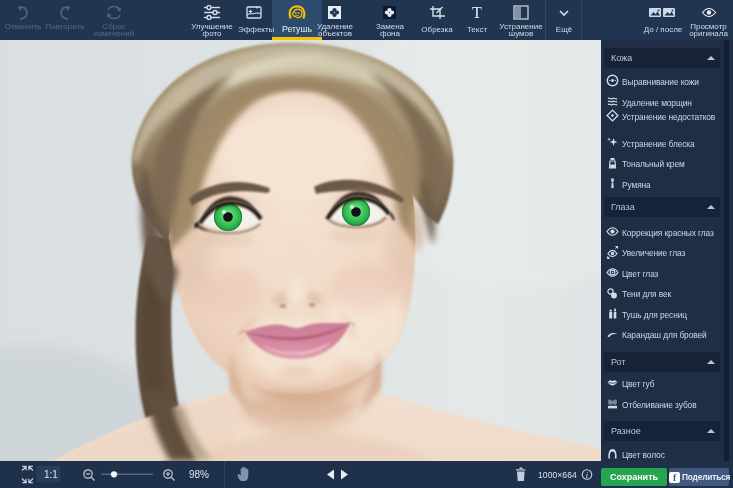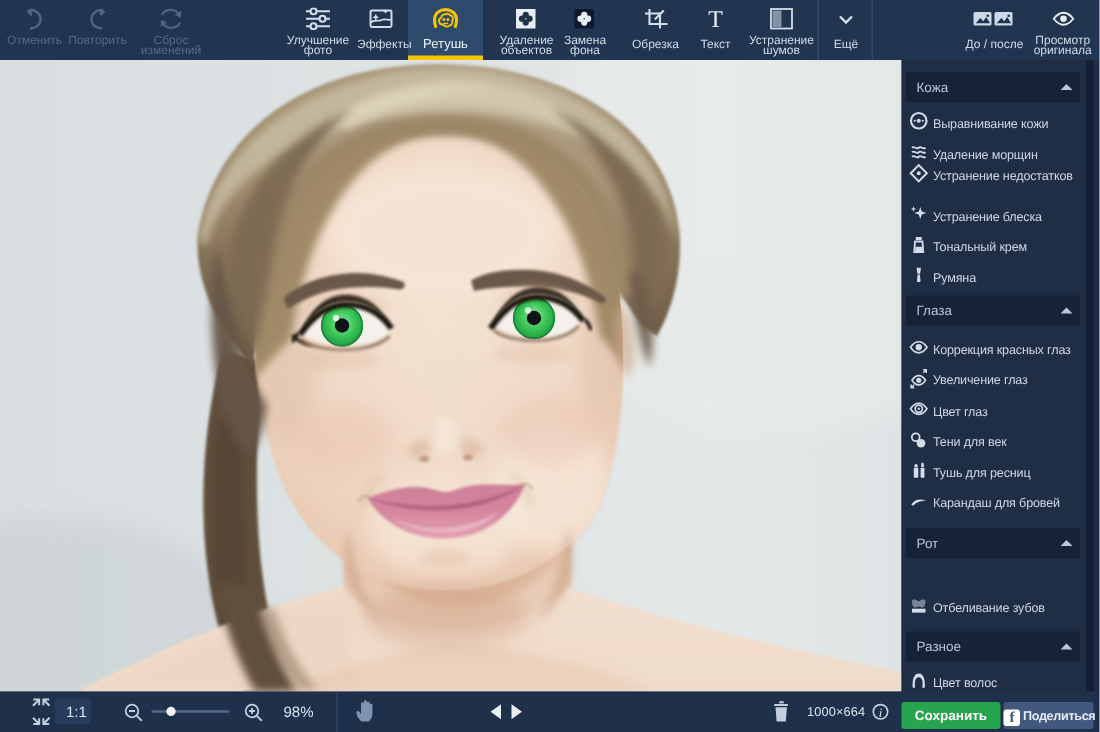--- a/index.html
+++ b/index.html
@@ -253,21 +253,21 @@
               <path d="M18.7 13.5 C17.8 11.5 17.5 9.5 17.7 7.5 C18.1 3.9 21 1.4 25 1.4 C29 1.4 31.9 3.9 32.3 7.5 C32.5 9.5 32.2 11.5 31.3 13.5" stroke-width="2.1"></path>
               <path d="M22.2 6.8 a2.3 2.3 0 0 1 2.9 -2.2 a2.3 2.3 0 0 1 3 0.6 a2.2 2.2 0 0 1 1.4 3.6 a2.5 2.5 0 0 1 -2.2 3.4 a2.6 2.6 0 0 1 -3.8 -1 a2.3 2.3 0 0 1 -1.3 -4.4 Z" stroke-width="1.3"></path>
               <path d="M23.8 10.1 c0.9 0.8 2 0.8 2.9 0" stroke-width="0.9"></path>
               <circle cx="23.9" cy="8" r="0.5" fill="#f2c500"></circle>
               <circle cx="26.6" cy="8" r="0.5" fill="#f2c500"></circle>
             </g>
           </svg></div>
       <div class="lb" style="top:26px;font-size:8.7px;">Ретушь</div>
     </div>
 
-    <div class="tb" style="left:326px;width:50px;">
+    <div class="tb" style="left:310px;width:50px;">
       <div class="ic"><svg width="50" height="15" viewBox="0 0 50 15">
             <rect x="18" y="1" width="13" height="13" fill="#e9eef5"></rect>
             <g fill="#223550">
               <circle cx="24.5" cy="5" r="2.1"></circle>
               <circle cx="24.5" cy="10" r="2.1"></circle>
               <circle cx="22" cy="7.5" r="2.1"></circle>
               <circle cx="27" cy="7.5" r="2.1"></circle>
             </g>
           </svg></div>
       <div class="lb">Удаление<br>объектов</div>
@@ -431,20 +431,27 @@
           </svg></div>
         <div class="st">Тушь для ресниц</div>
       </div>
     <div class="sitem" style="top:286.5px;">
         <div class="si"><svg width="15" height="15" viewBox="0 0 15 15">
             <path d="M2.5 9.5 C4.5 6 8 5.2 12.5 6.8 C8.5 6.8 5.5 7.8 4 10.2 Z" fill="#d3dde9"></path>
           </svg></div>
         <div class="st">Карандаш для бровей</div>
       </div>
     <div class="shead" style="top:312px;">Рот<div class="car"></div></div>
+    <div class="sitem" style="top:335px;">
+        <div class="si"><svg width="15" height="15" viewBox="0 0 15 15">
+            <path d="M2.5 7.3 C4 5.5 5.5 4.8 6.3 5.5 L7.5 6.3 L8.7 5.5 C9.5 4.8 11 5.5 12.5 7.3 C10.5 9.8 8.8 10.4 7.5 10.4 C6.2 10.4 4.5 9.8 2.5 7.3 Z" fill="#d3dde9"></path>
+            <path d="M3.5 7.6 C6 8.4 9 8.4 11.5 7.6" stroke="#1f2d45" stroke-width="0.8" fill="none"></path>
+          </svg></div>
+        <div class="st">Цвет губ</div>
+      </div>
     <div class="sitem" style="top:356px;">
         <div class="si"><svg width="15" height="15" viewBox="0 0 15 15">
             <path d="M3 5 C3 3.5 4.5 3 5.5 3.8 L7.5 5 L9.5 3.8 C10.5 3 12 3.5 12 5 C12 7.5 11 9 10 9 C9.2 9 8.8 8.3 7.5 8.3 C6.2 8.3 5.8 9 5 9 C4 9 3 7.5 3 5 Z" fill="#d3dde9" opacity="0.5"></path>
             <rect x="3" y="9.8" width="9" height="2.6" fill="#d3dde9"></rect>
           </svg></div>
         <div class="st">Отбеливание зубов</div>
       </div>
     <div class="shead" style="top:381px;">Разное<div class="car"></div></div>
     <div class="sitem" style="top:406px;">
         <div class="si"><svg width="15" height="15" viewBox="0 0 15 15">

